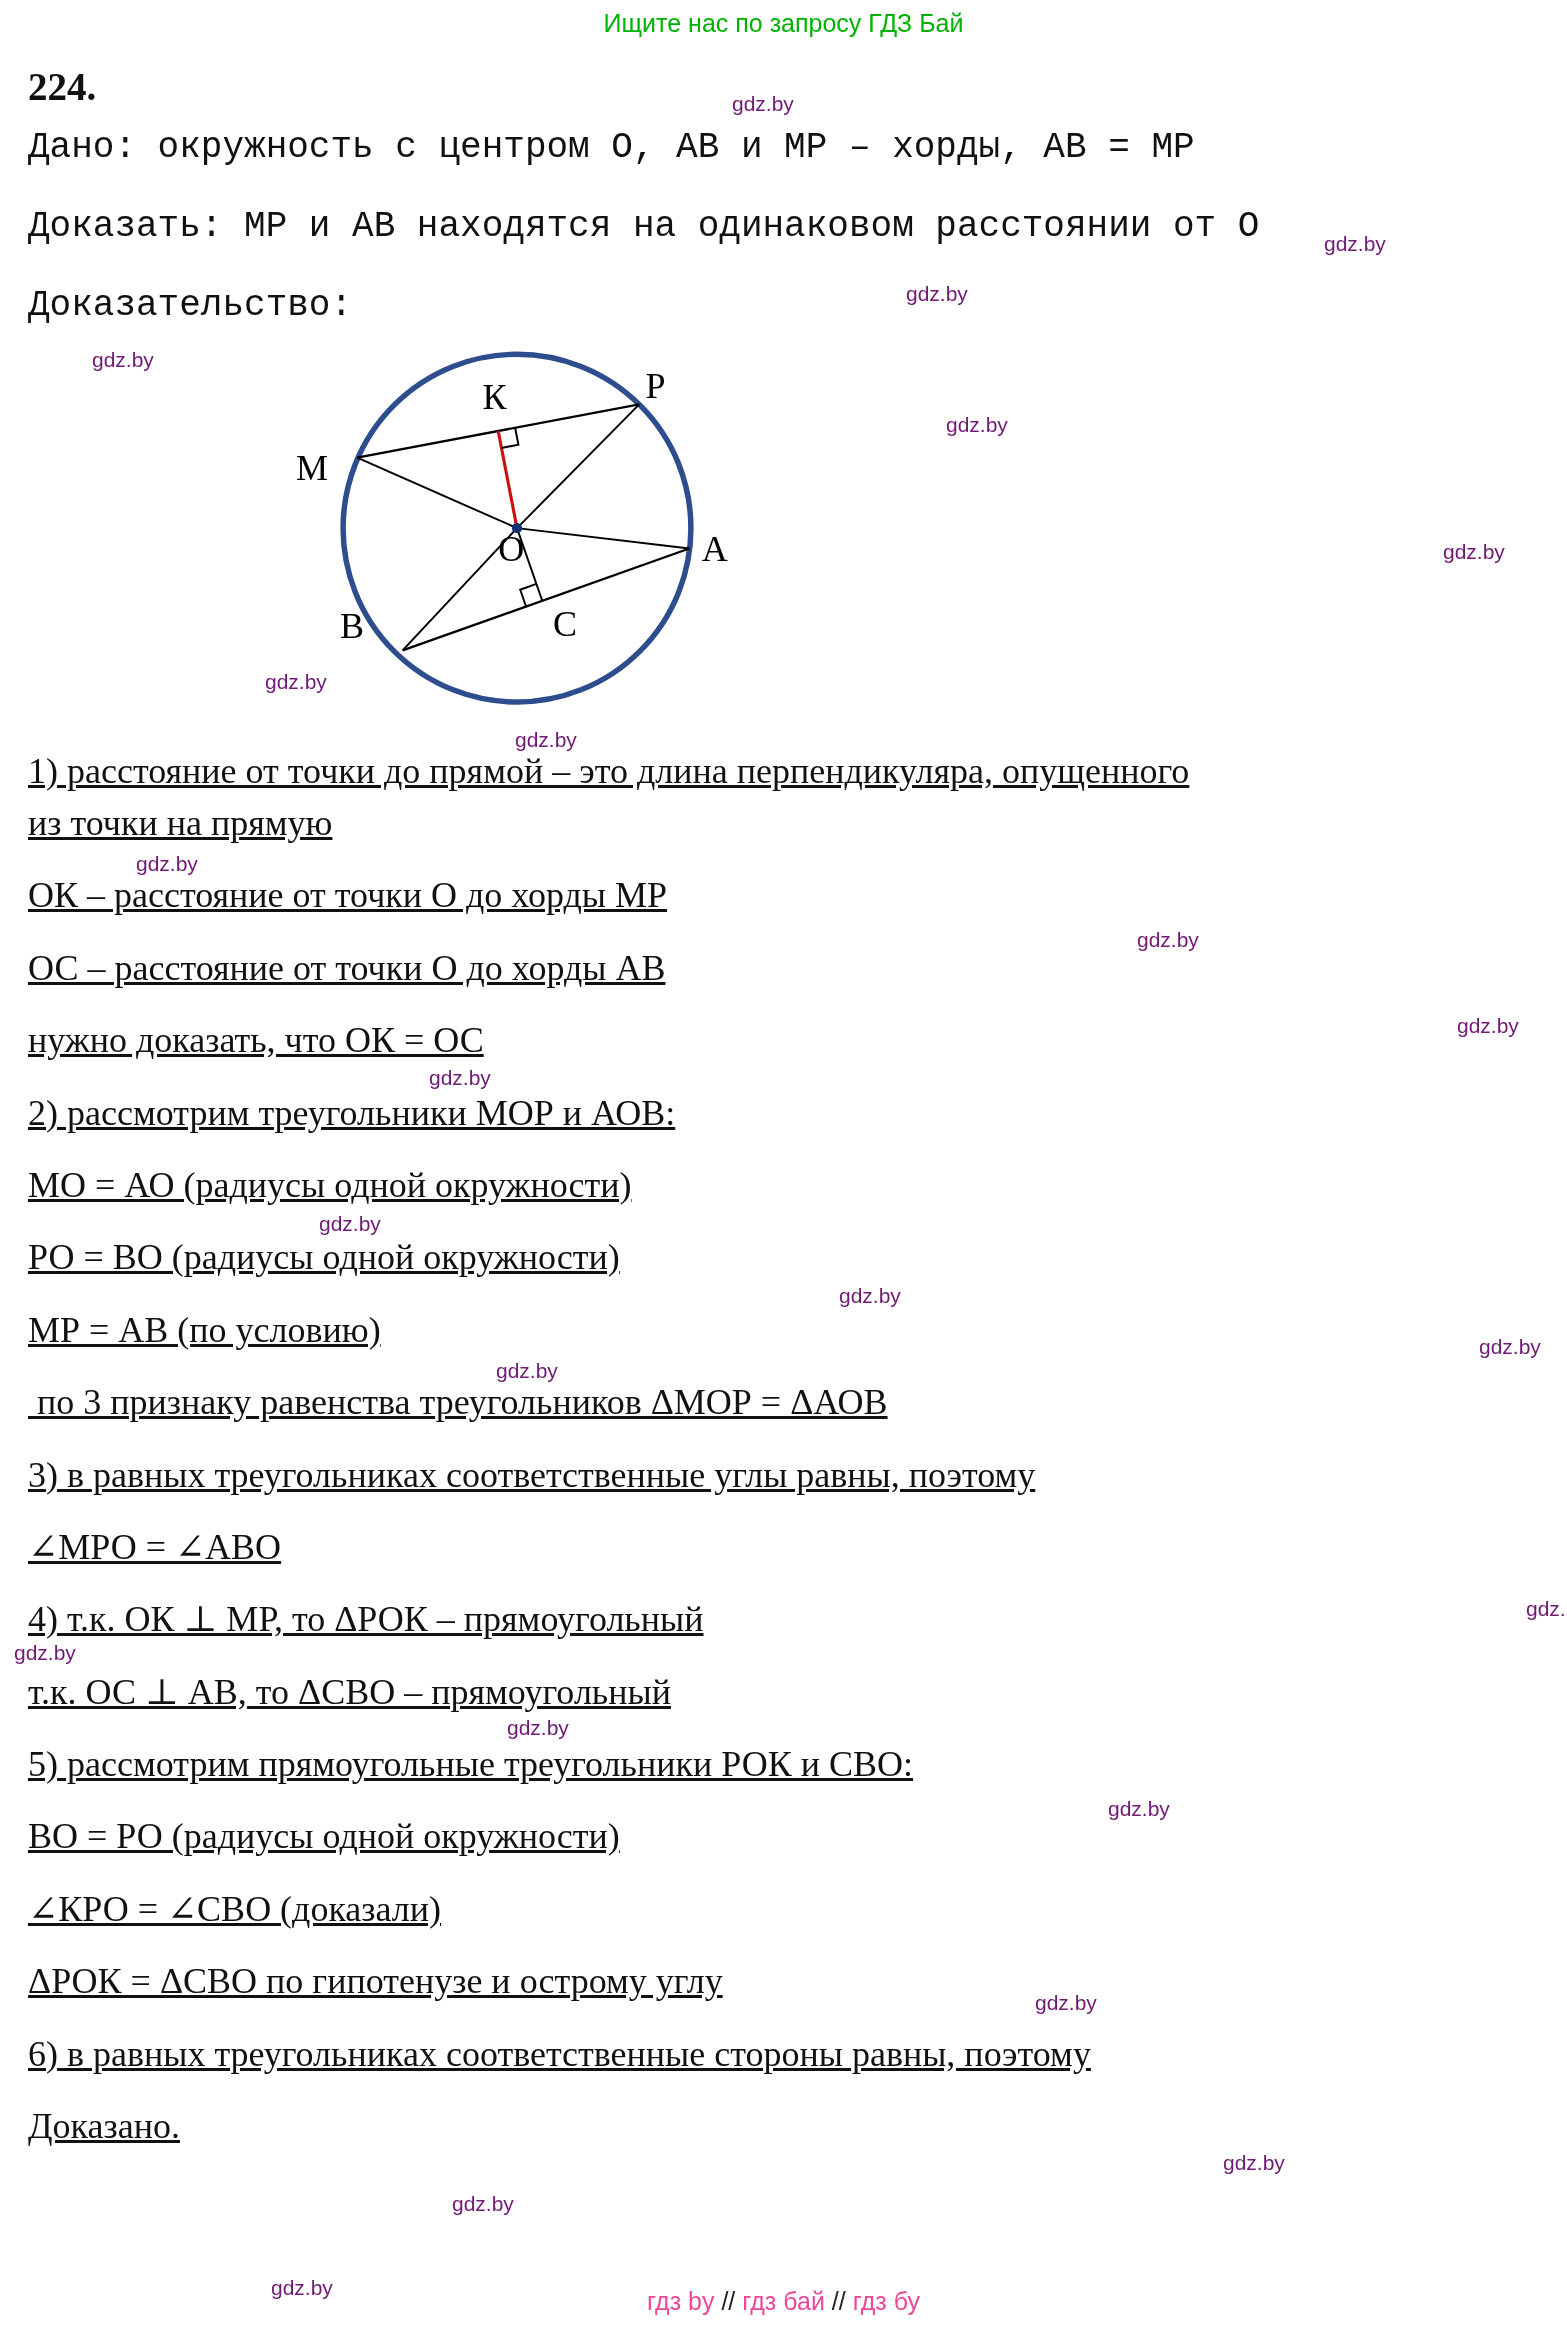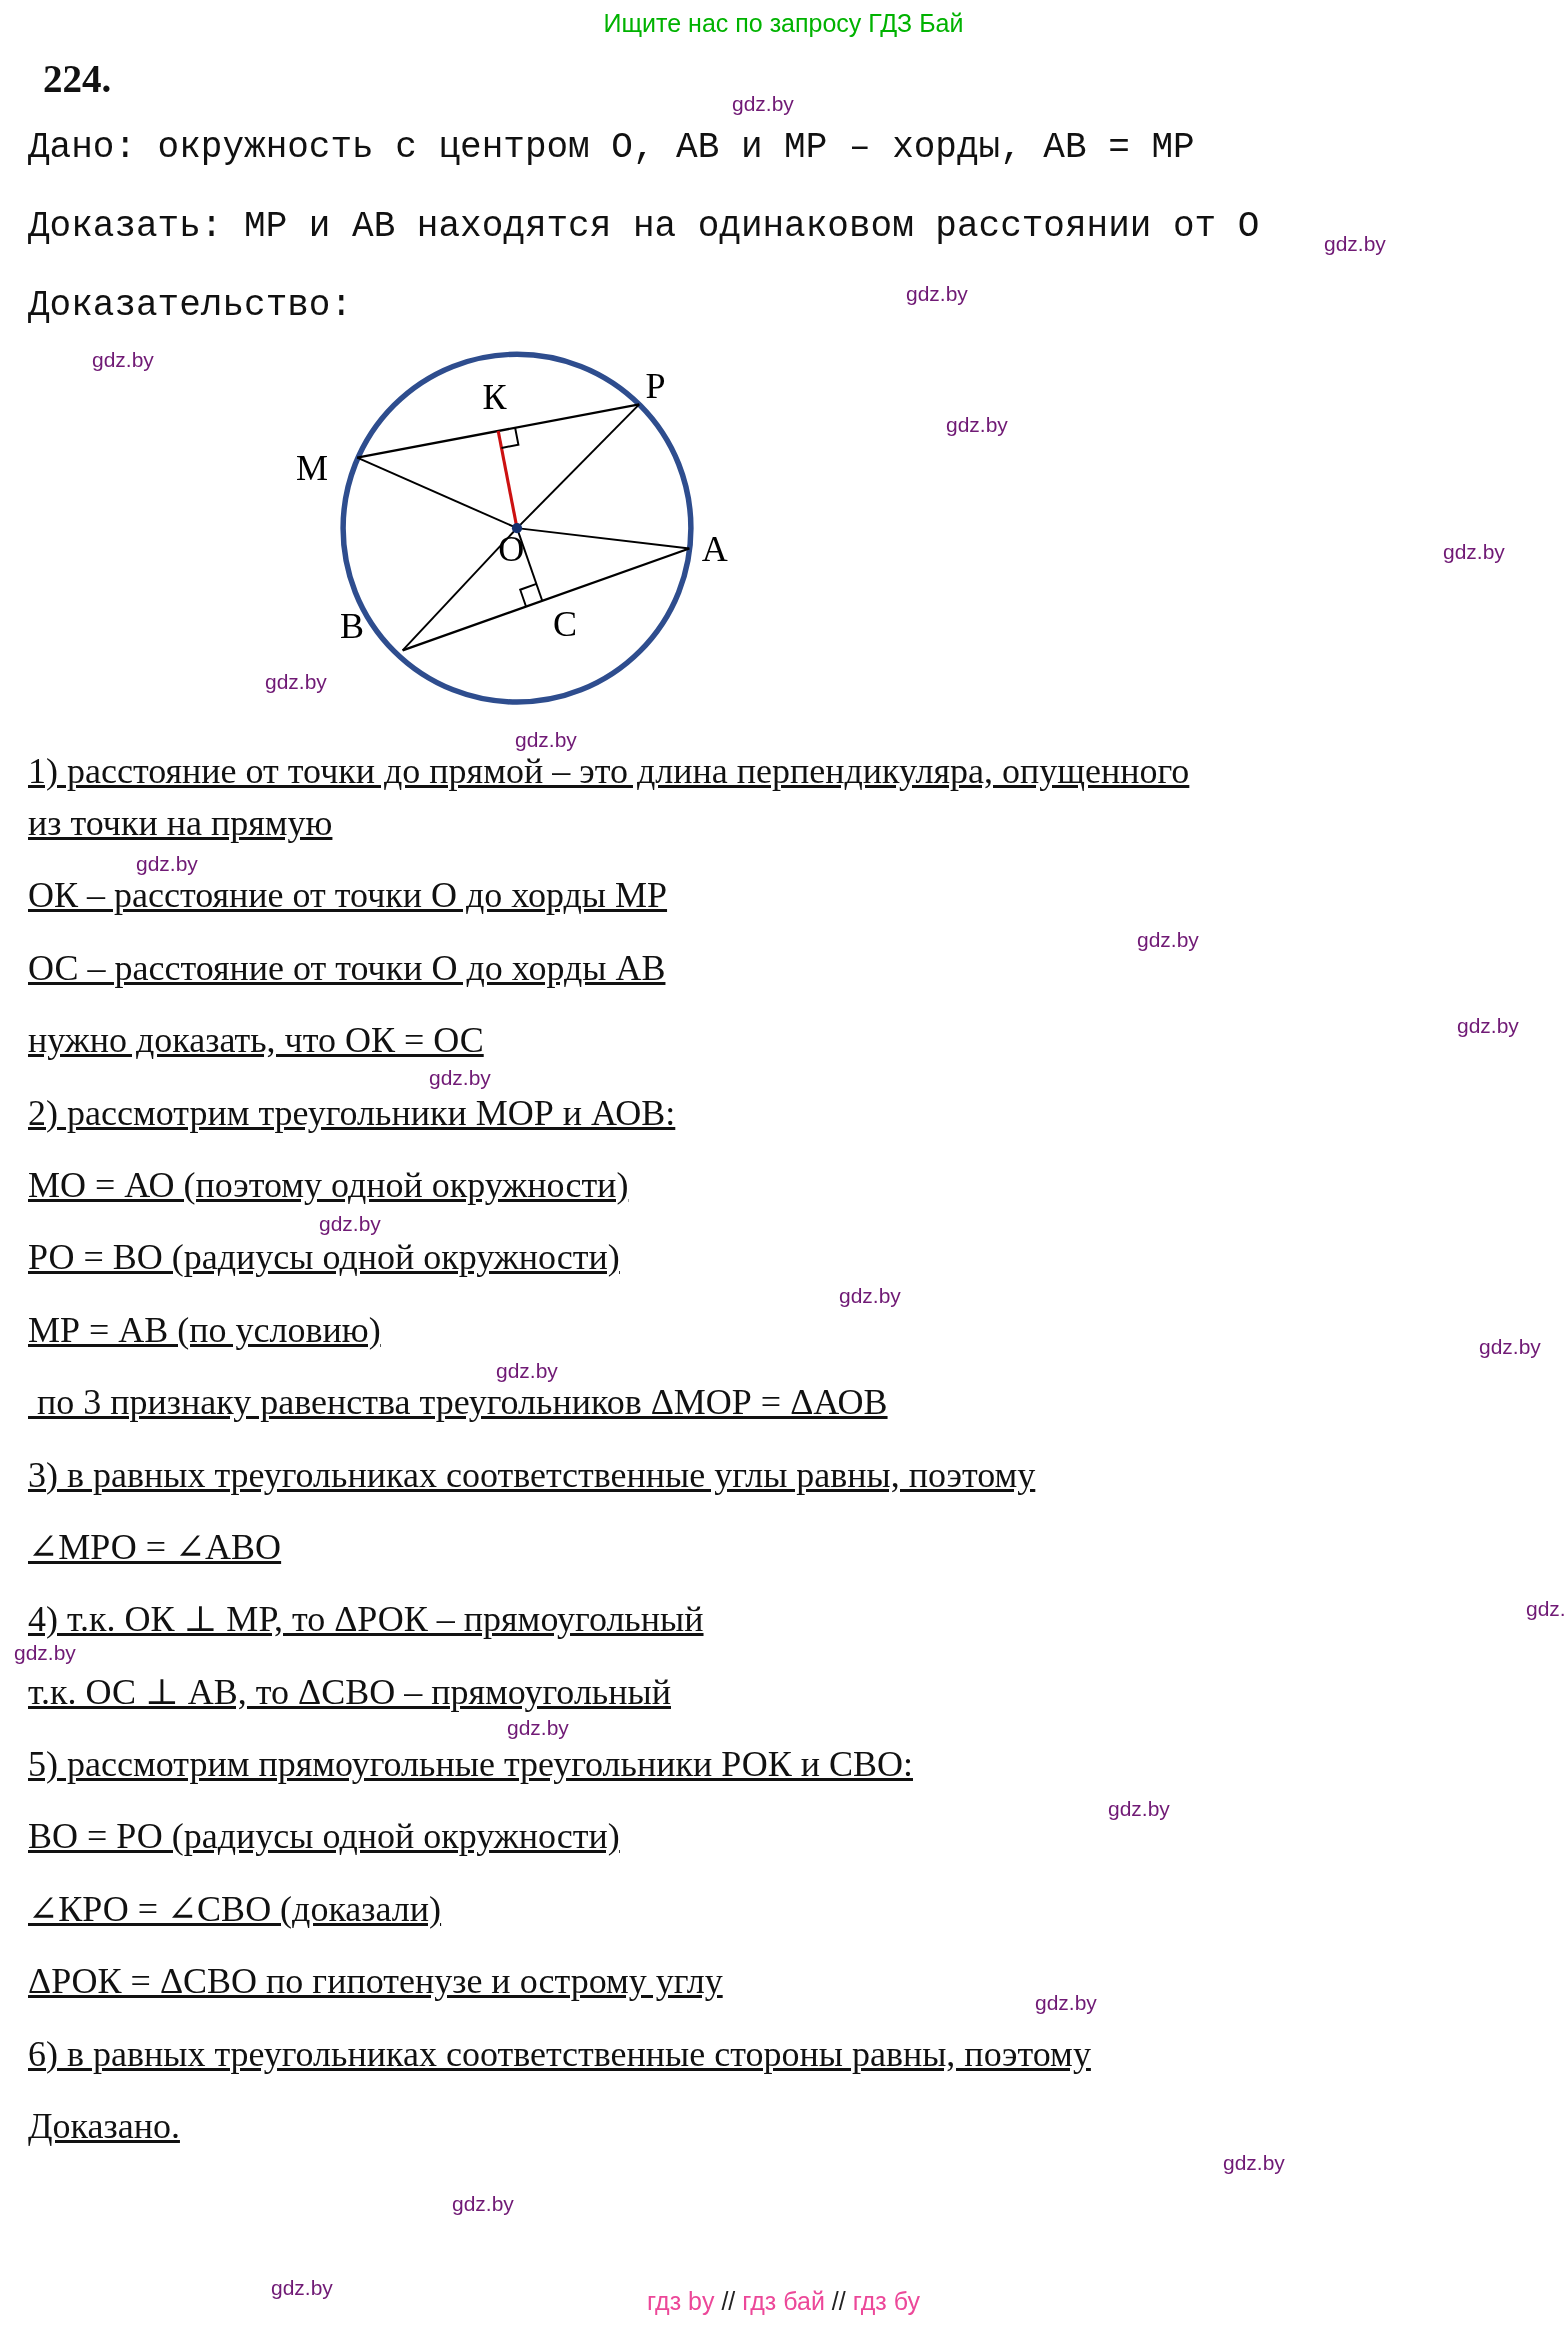--- a/index.html
+++ b/index.html
@@ -15,24 +15,23 @@
   .top-banner {
     position: absolute;
     top: 9.4px; left: 0; width: 100%;
     text-align: center;
     font-family: "Liberation Sans", "DejaVu Sans", sans-serif;
     font-size: 25px;
     color: #00b200;
   }
   .problem-number {
     position: absolute;
-    left: 28px; top: 56px;
+    left: 28px; top: 64px;
     font-size: 39px;
     font-weight: bold;
-    margin-left: 15px;
   }
   .statement {
     position: absolute;
     left: 28px; top: 122px;
     width: 1511px;
     font-size: 36px;
     line-height: 52px;
     font-family: Liberation Mono, monospace;
   }
   .statement .spar { margin-bottom: 27px; white-space: pre; }
@@ -127,21 +126,21 @@
       <div class="para">
         <div class="line">ОС – расстояние от точки О до хорды АВ</div>
       </div>
       <div class="para">
         <div class="line">нужно доказать, что ОК = ОС</div>
       </div>
       <div class="para">
         <div class="line">2) рассмотрим треугольники МОР и АОВ:</div>
       </div>
       <div class="para">
-        <div class="line">МО = АО (поэтому одной окружности)</div>
+        <div class="line">МО = АО (радиусы одной окружности)</div>
       </div>
       <div class="para">
         <div class="line">РО = ВО (радиусы одной окружности)</div>
       </div>
       <div class="para">
         <div class="line">МР = АВ (по условию)</div>
       </div>
       <div class="para">
         <div class="line"> по 3 признаку равенства треугольников ΔМОР = ΔАОВ</div>
       </div>

